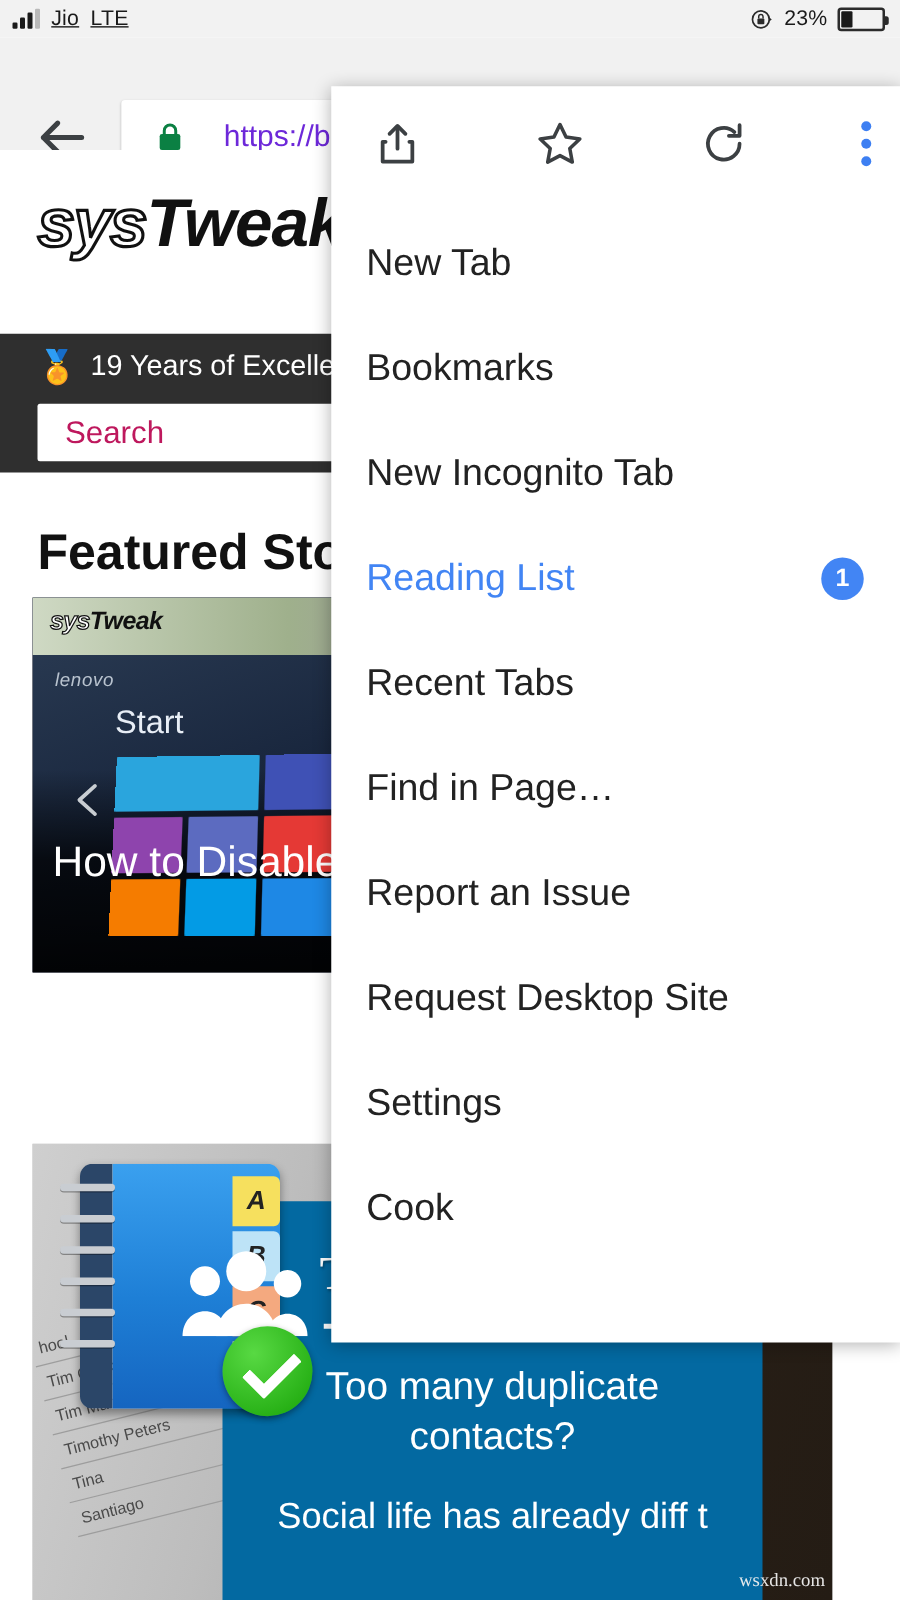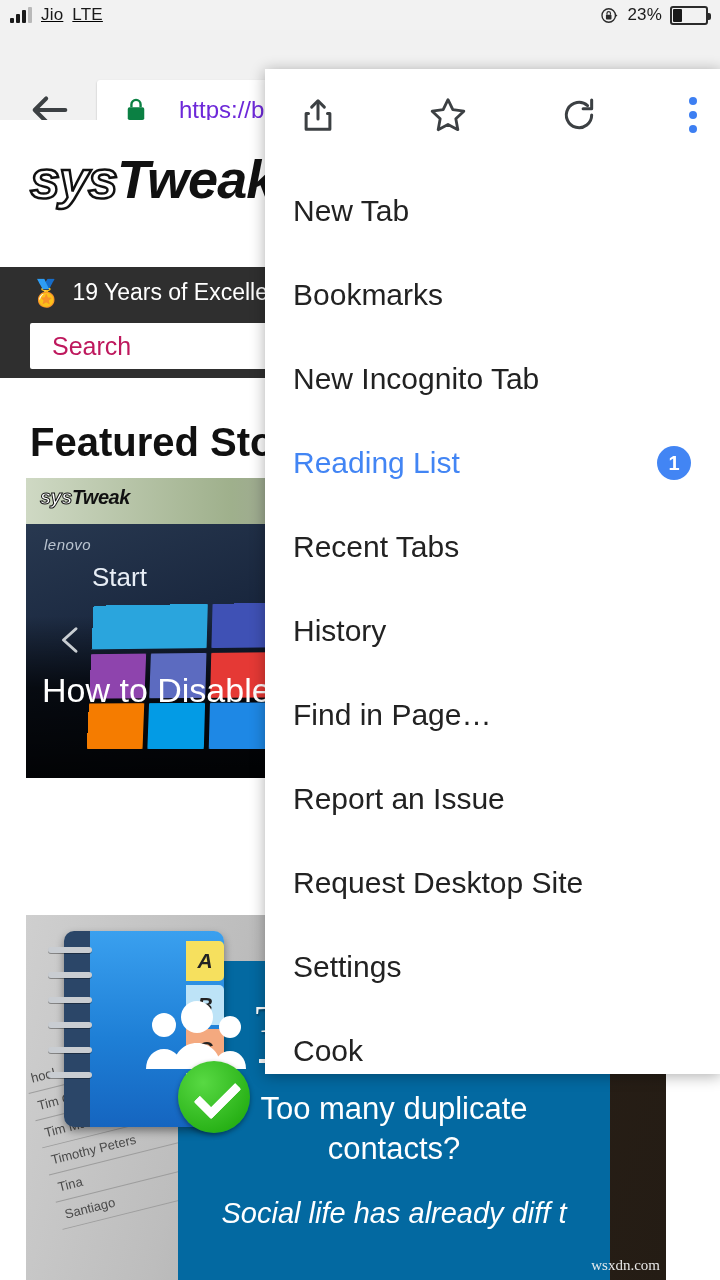--- a/index.html
+++ b/index.html
@@ -108,21 +108,21 @@
   .ad .bluepanel { position:absolute; left: 152px; top: 46px; right: 56px; bottom: 0;
      background:#0369a1; }
   .ad .adtitle { position:absolute; top: 36px; left: 0; right: 0; text-align:center;
      color:#fff; font-family:"Liberation Serif", serif; font-weight:bold; font-size: 38px;
      text-shadow: 1px 2px 2px rgba(0,0,0,.35); }
   .ad .dashes { position:absolute; top: 98px; left: 50%; transform: translateX(-50%);
      width: 270px; border-top: 4px dashed #ffffff; }
   .ad .adsub { position:absolute; top: 128px; left: 0; right: 0; text-align:center;
      color:#fff; font-size: 31px; line-height: 1.3; }
   .ad .adsub2 { position:absolute; top: 236px; left: 0; right: 0; text-align:center;
-     color:#fff; font-size: 29px; font-style: italic; }
+     color:#fff; font-size: 29px; }
   .book { position:absolute; left: 20px; top: 16px; width: 200px; height: 200px; }
   .book .cover { position:absolute; left: 18px; top: 0; width: 160px; height: 196px;
      border-radius: 10px; background: linear-gradient(180deg,#3aa0ef 0%, #1e7fd6 55%, #1565c0 100%);
      border-left: 26px solid #2b4668; box-shadow: 0 4px 8px rgba(0,0,0,.4); }
   .book .rings { position:absolute; left: 2px; top: 16px; width: 44px; }
   .book .rings i { display:block; height: 6px; margin-bottom: 19px; background:#c9cdd2;
      border-radius: 3px; box-shadow: 0 1px 0 rgba(0,0,0,.35); }
   .book .tabs { position:absolute; right: 0; top: 10px; width: 38px; }
   .book .tabs i { display:block; height: 40px; margin-bottom: 4px; border-radius: 0 5px 5px 0;
      color:#222; font-size: 21px; font-weight:bold; text-align:center; line-height: 40px; }
@@ -363,23 +363,20 @@
         <span class="label">New Incognito Tab</span>
       </div>
       <div class="menu-item active">
         <span class="label">Reading List</span>
         <span class="badge">1</span>
       </div>
       <div class="menu-item">
         <span class="label">Recent Tabs</span>
       </div>
       <div class="menu-item">
-        <span class="label">History</span>
-      </div>
-      <div class="menu-item">
         <span class="label">Find in Page…</span>
       </div>
       <div class="menu-item">
         <span class="label">Report an Issue</span>
       </div>
       <div class="menu-item">
         <span class="label">Request Desktop Site</span>
       </div>
       <div class="menu-item">
         <span class="label">Settings</span>

